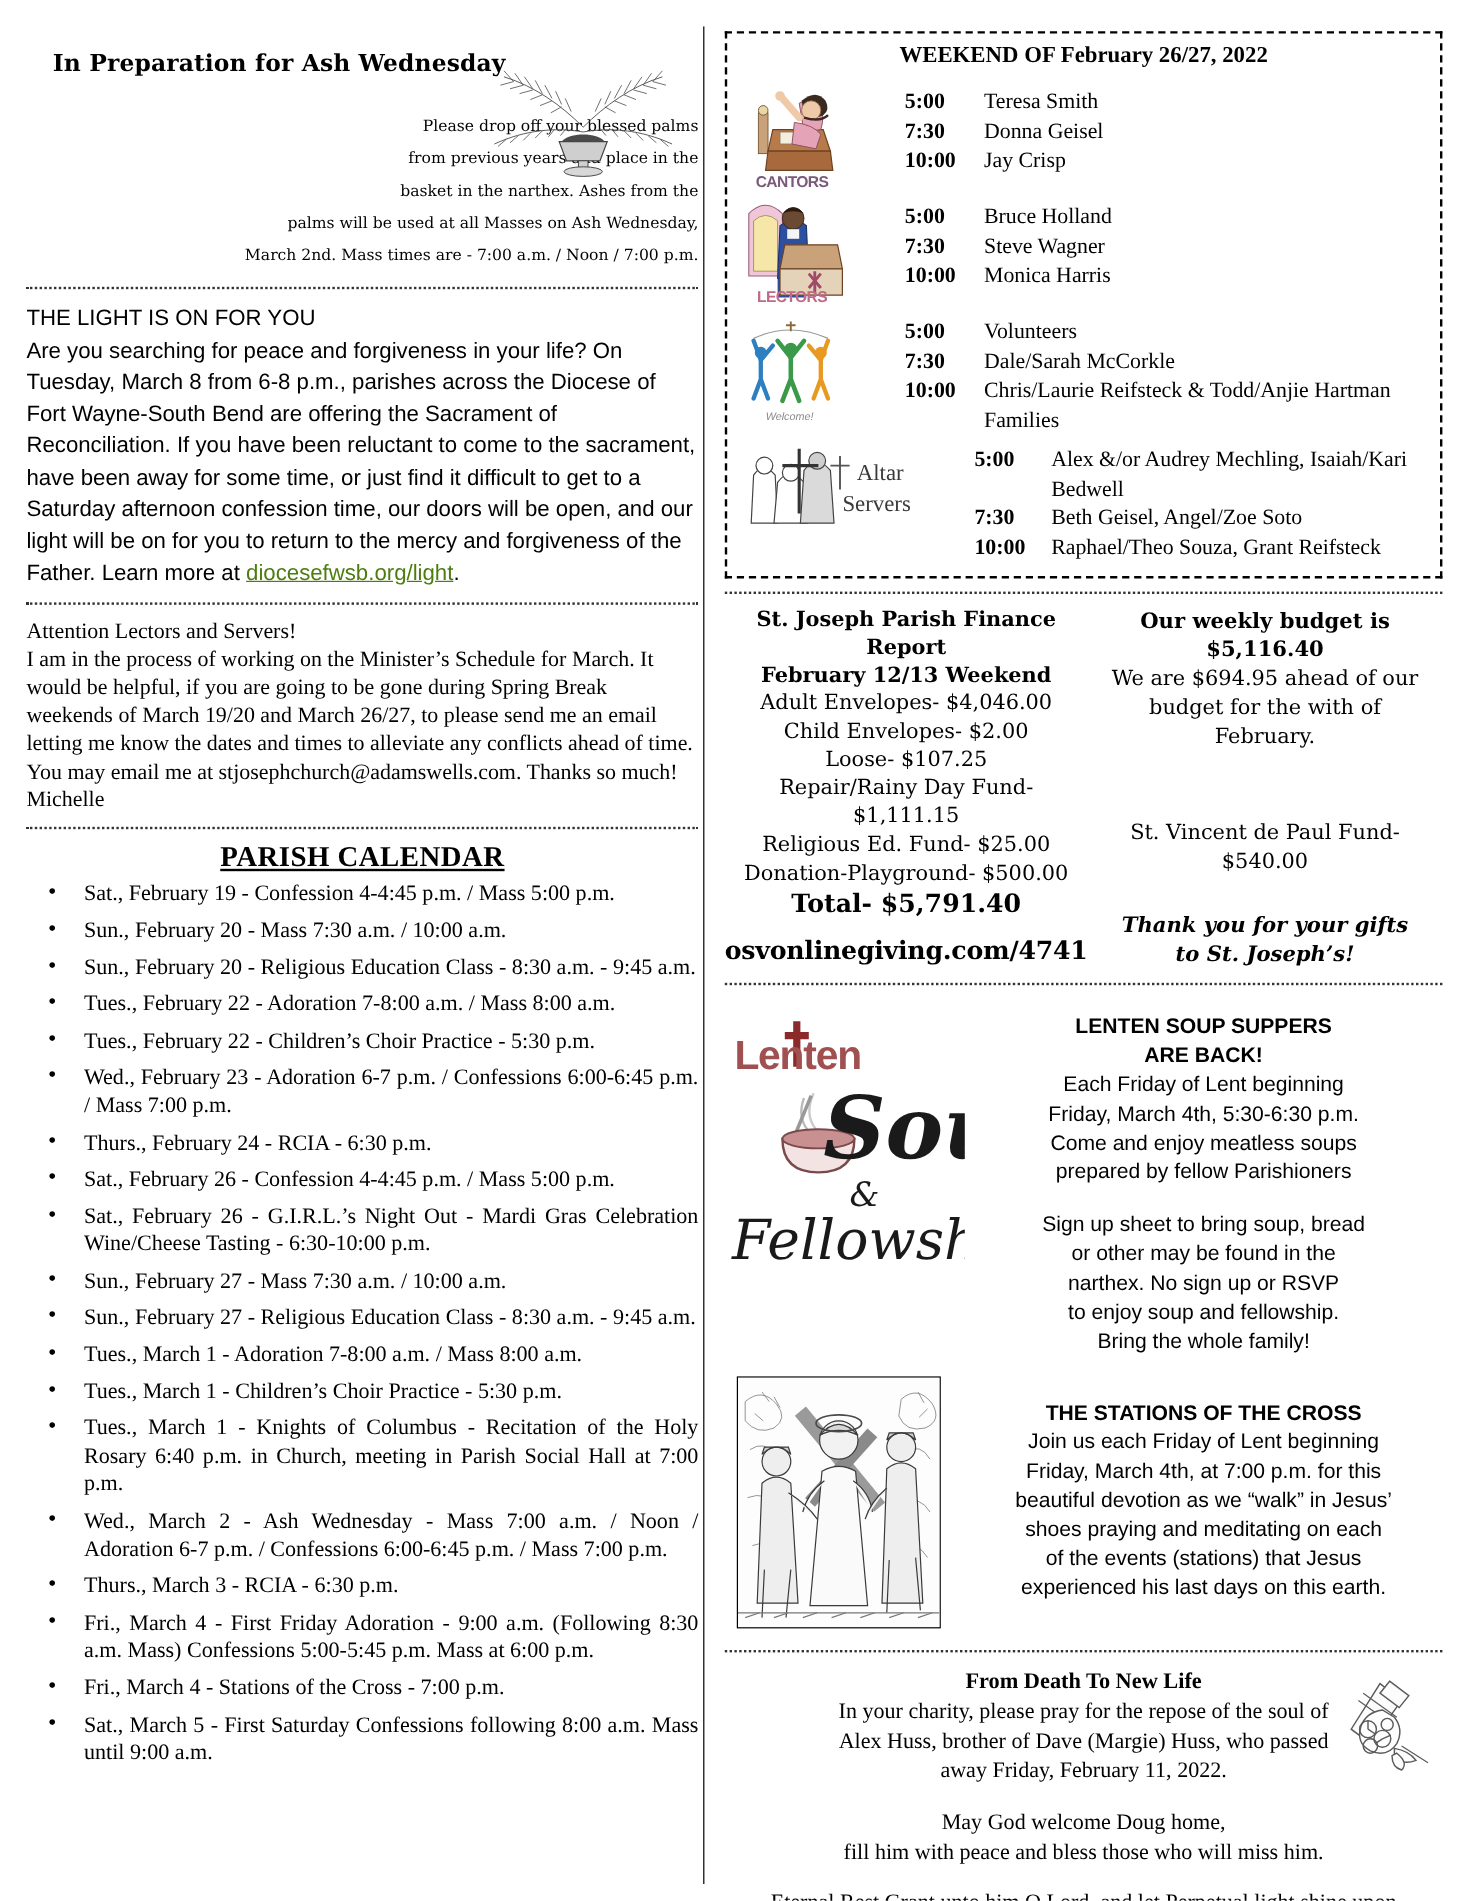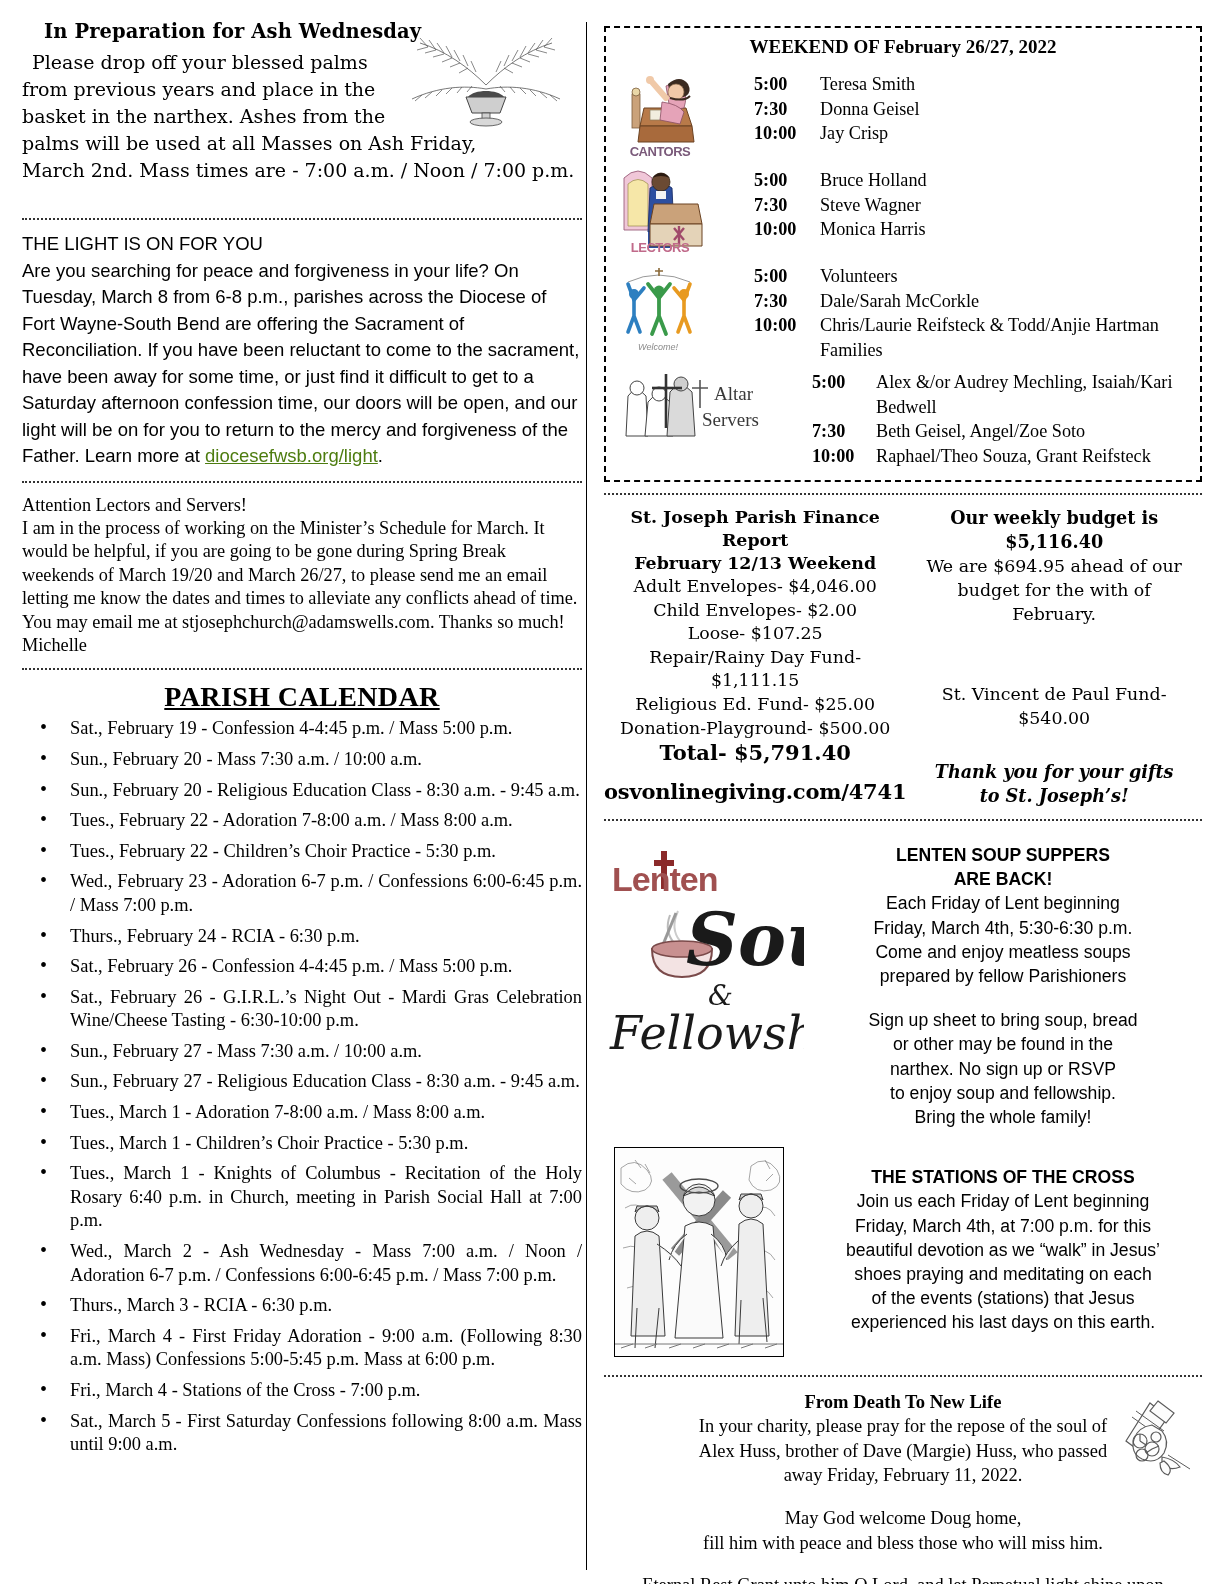--- a/index.html
+++ b/index.html
@@ -7,41 +7,41 @@
     width:1224px;height:1584px;
     background:#ffffff;
     font-family:"Liberation Serif", serif;
     color:#000;
     overflow:hidden;
     position:relative;
   }
   .page{position:relative;width:1224px;height:1584px;box-sizing:border-box;}
 
   
-  .col-left{position:absolute;left:22px;top:17px;width:560px;}
+  .col-left{position:absolute;left:22px;top:38px;width:560px;}
   .col-right{position:absolute;left:604px;top:26px;width:598px;}
   .vrule{position:absolute;left:586px;top:22px;width:1px;height:1548px;background:#000;}
 
   
   .dotted{
     border:0;border-top:2px dotted #333;
     margin:11px 0 11px 0;height:0;
   }
 
   
   .ash-block{position:relative;min-height:190px;}
   .ash-title{
     font-family:"DejaVu Serif", serif;
     font-weight:bold;font-size:19.5px;
     padding-left:22px;padding-top:3px;letter-spacing:.1px;
   }
   .ash-body{
     font-family:"DejaVu Serif", serif;
-    font-size:19px;line-height:27px;
-    margin-top:6px;text-align:left;
+    font-size:13px;line-height:27px;
+    margin-top:28px;text-align:right;
   }
   .ash-body .l1{padding-left:10px;}
   .palms{
     position:absolute;right:8px;top:6px;width:176px;height:104px;
   }
 
   
   .light{
     font-family:"Liberation Sans", sans-serif;
     font-size:18.5px;line-height:26.5px;
@@ -50,21 +50,21 @@
   .light a{color:#4d7c0f;text-decoration:underline;}
 
   
   .lectors-note{
     font-family:"Liberation Serif", serif;
     font-size:18.3px;line-height:23.4px;
   }
 
   
   .cal-title{
-    text-align:center;font-weight:bold;font-size:28px;
+    text-align:center;font-weight:bold;font-size:24px;
     text-decoration:underline;margin:3px 0 4px 0;
     font-family:"Liberation Serif", serif;letter-spacing:.4px;
   }
   ul.cal{list-style:none;margin:0;padding:0;}
   ul.cal li{
     position:relative;padding-left:48px;
     font-size:18.4px;line-height:23.6px;
     margin-bottom:7px;text-align:justify;
     font-family:"Liberation Serif", serif;
   }
@@ -173,21 +173,21 @@
             <rect x="84" y="90" width="8" height="7" fill="#d0d0d0" stroke="#444" stroke-width="0.8"></rect>
             <ellipse cx="88" cy="99" rx="16" ry="4" fill="#d8d8d8" stroke="#444" stroke-width="0.8"></ellipse>
           </g>
         </svg>
       </div>
       <div class="ash-title">In Preparation for Ash Wednesday</div>
       <div class="ash-body">
         <div class="l1">Please drop off your blessed palms</div>
         <div>from previous years and place  in the</div>
         <div>basket in the narthex.  Ashes from the</div>
-        <div>palms will be used at all Masses on Ash Friday,</div>
+        <div>palms will be used at all Masses on Ash Wednesday,</div>
         <div>March 2nd. Mass times are - 7:00 a.m. /  Noon /  7:00 p.m.</div>
       </div>
     </div>
 
     <hr class="dotted">
 
     <div class="light">
       <div class="hd">THE LIGHT IS ON FOR YOU</div>
       <div><span>Are you searching for peace and forgiveness in your life? On Tuesday, March 8 from 6-8 p.m., parishes across the Diocese of Fort Wayne-South Bend are offering the Sacrament of Reconciliation. If you have been reluctant to come to the sacrament, have been away for some time, or just find it difficult to get to a Saturday afternoon confession time, our doors will be open, and our light will be on for you to return to the mercy and forgiveness of the Father. Learn more at </span><a href="#">diocesefwsb.org/light</a><span>.</span></div>
     </div>

